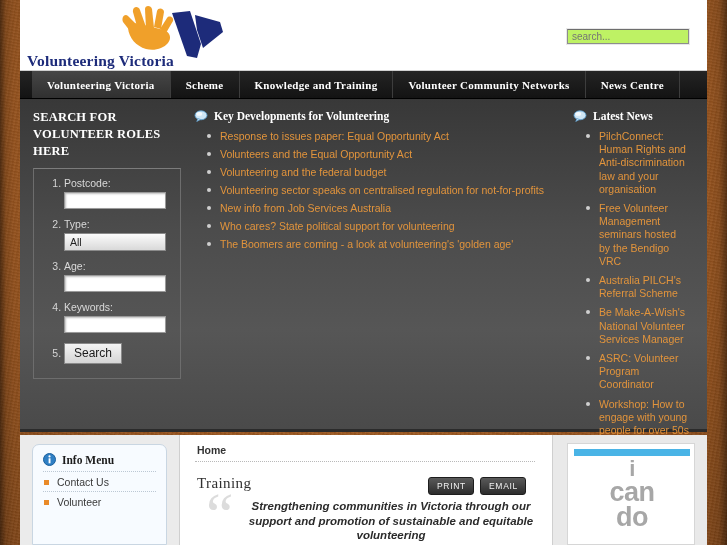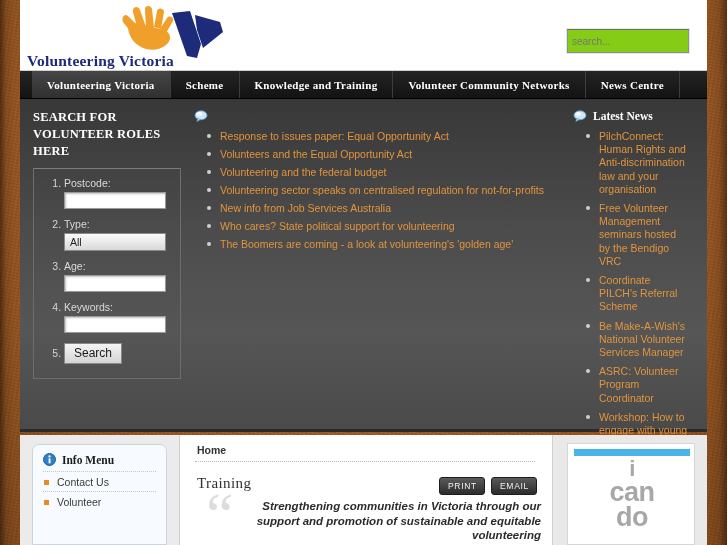--- a/index.html
+++ b/index.html
@@ -54,24 +54,24 @@
     font-family: "Liberation Serif", serif;
     font-weight: bold;
     font-size: 15.5px;
     color: #1d2b7a;
     letter-spacing: .2px;
     white-space: nowrap;
   }
   .search-box {
     position: absolute;
     right: 18px; top: 29px;
-    width: 122px; height: 24px;
+    width: 122px; height: 15px;
     border: 1px solid #8d8d8d;
     border-top-color: #6e6e6e;
-    background: #84cc16;
+    background: #bef264;
     font-family: "Liberation Sans", sans-serif;
     font-size: 10px;
     color: #555;
     padding: 1px 4px;
     outline: none;
     box-shadow: 0 0 0 1px #e8e8e8;
   }
 
   
   .nav {
@@ -290,21 +290,21 @@
     border-top: 1px dotted #b9b9b9;
   }
   .welcome {
     position: absolute;
     left: 16px; top: 40px;
     font-family: "Liberation Serif", serif;
     font-size: 15px;
     color: #303030;
     letter-spacing: .4px;
   }
-  .act-btns { position: absolute; right: 14px; top: 42px; display: flex; gap: 6px; border-radius: 6px; }
+  .act-btns { position: absolute; right: 25px; top: 42px; display: flex; gap: 6px; border-radius: 6px; }
   .act-btn {
     background: linear-gradient(#5a5a5a, #2c2c2c);
     border: 1px solid #1d1d1d;
     border-radius: 3px;
     color: #f2f2f2;
     font-size: 8.5px;
     letter-spacing: .7px;
     padding: 3px 7px 3px 8px;
     cursor: pointer;
   }
@@ -314,21 +314,21 @@
     font-family: "Liberation Serif", serif;
     font-size: 62px;
     line-height: 42px;
     color: #dcdcdc;
     user-select: none;
   }
   .tagline {
     position: absolute;
     left: 60px; top: 64px;
     width: 300px;
-    text-align: right;
+    text-align: center;
     font-size: 11.5px;
     font-style: italic;
     font-weight: bold;
     color: #2b2b2b;
     line-height: 14.5px;
   }
 
   .lower-right {
     position: absolute;
     left: 532px; top: 0;
@@ -441,20 +441,21 @@
         </div>
       </div>
 
       <div class="col-mid">
         <div class="panel-head">
           <svg class="bubble-icon" viewBox="0 0 16 14">
             <ellipse cx="8" cy="6.2" rx="7" ry="5.2" fill="#cfe6f5" stroke="#5b9fd0" stroke-width="1"></ellipse>
             <ellipse cx="6" cy="4.6" rx="3.4" ry="2.2" fill="#ffffff" opacity=".75"></ellipse>
             <path d="M4.5 10 L3 13.5 L7.5 11 Z" fill="#cfe6f5" stroke="#5b9fd0" stroke-width=".8"></path>
           </svg>
+          <span>Key Developments for Volunteering</span>
         </div>
         <ul class="link-list">
           <li>Response to issues paper: Equal Opportunity Act</li>
           <li>Volunteers and the Equal Opportunity Act</li>
           <li>Volunteering and the federal budget</li>
           <li>Volunteering sector speaks on centralised regulation for not-for-profits</li>
           <li>New info from Job Services Australia</li>
           <li>Who cares? State political support for volunteering</li>
           <li>The Boomers are coming - a look at volunteering's 'golden age'</li>
         </ul>
@@ -465,21 +466,21 @@
           <svg class="bubble-icon" viewBox="0 0 16 14">
             <ellipse cx="8" cy="6.2" rx="7" ry="5.2" fill="#cfe6f5" stroke="#5b9fd0" stroke-width="1"></ellipse>
             <ellipse cx="6" cy="4.6" rx="3.4" ry="2.2" fill="#ffffff" opacity=".75"></ellipse>
             <path d="M4.5 10 L3 13.5 L7.5 11 Z" fill="#cfe6f5" stroke="#5b9fd0" stroke-width=".8"></path>
           </svg>
           <span>Latest News</span>
         </div>
         <ul class="link-list">
           <li>PilchConnect: Human Rights and Anti-discrimination law and your organisation</li>
           <li>Free Volunteer Management seminars hosted by the Bendigo VRC</li>
-          <li>Coordinate PILCH's Referral Scheme</li>
+          <li>Australia PILCH's Referral Scheme</li>
           <li>Be Make-A-Wish's National Volunteer Services Manager</li>
           <li>ASRC: Volunteer Program Coordinator</li>
           <li>Workshop: How to engage with young people for over 50s</li>
         </ul>
       </div>
     </div>
 
     <div class="lower">
 
       <div class="lower-left">

